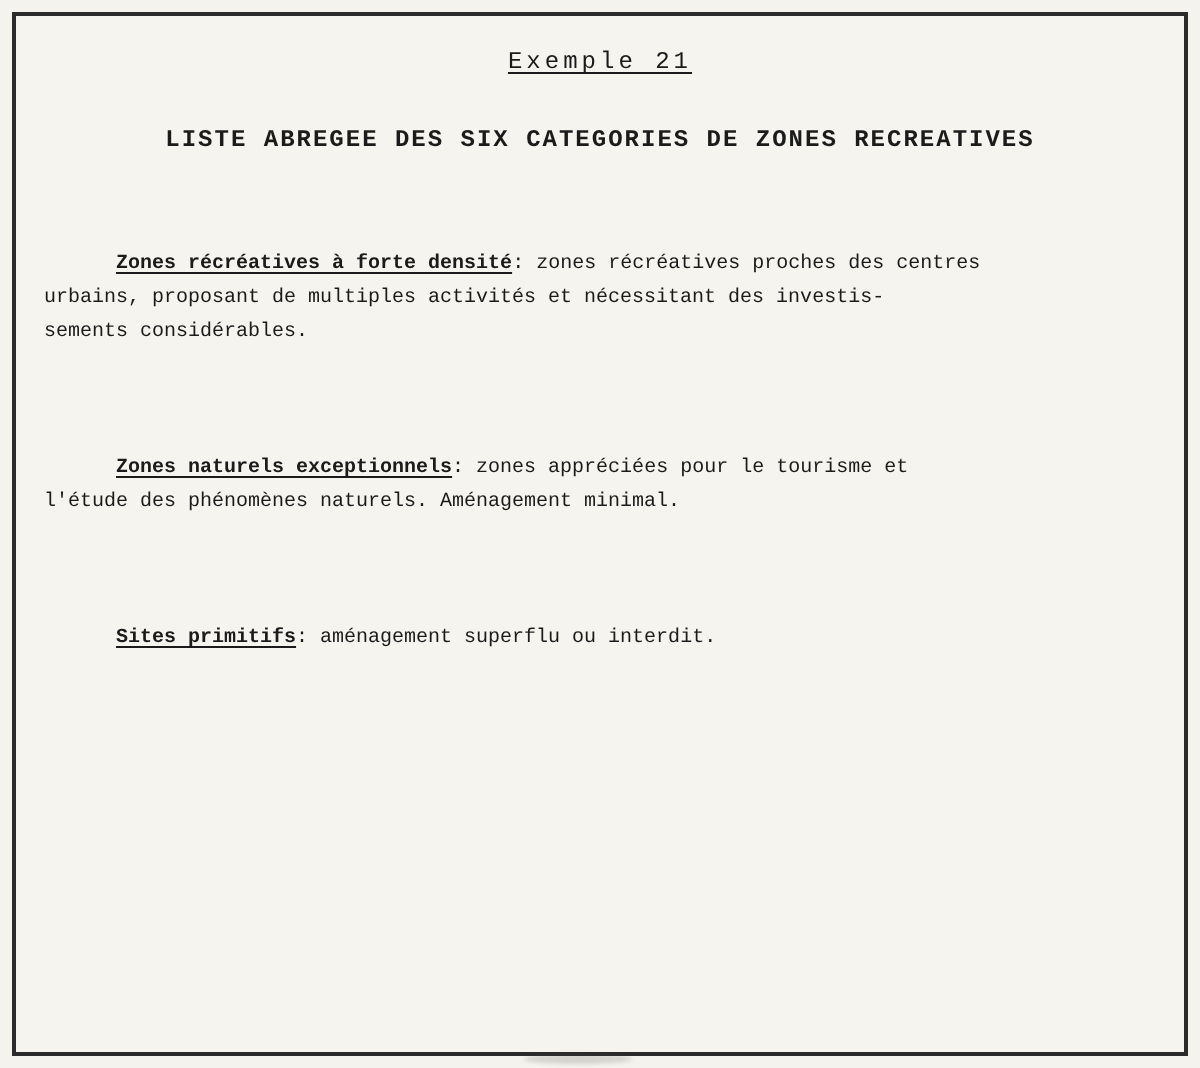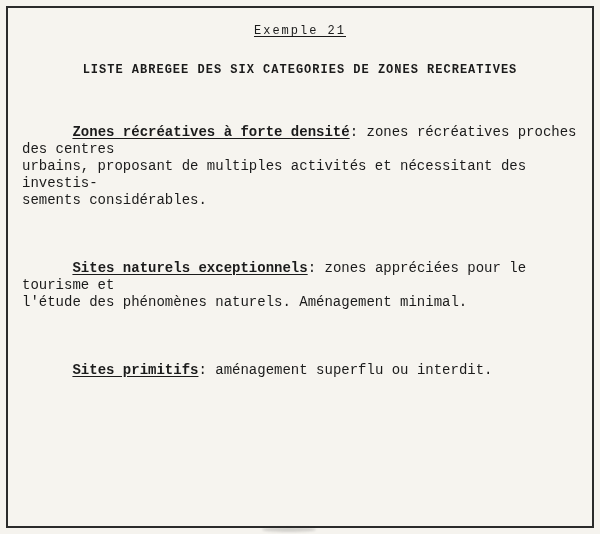--- a/index.html
+++ b/index.html
@@ -35,21 +35,21 @@
     margin: 4px 0 0 0;
   }
   .doc-title {
     text-align: center;
     font-size: 12px;
     letter-spacing: 1px;
     margin: 25px 0 0 0;
     font-weight: 700;
   }
   .category {
-    font-size: 14px;
+    font-size: 10px;
     line-height: 17px;
     margin: 17px 2px 0 2px;
     white-space: pre-wrap;
     font-family: Liberation Mono, monospace;
   }
   .category.first {
     margin-top: 30px;
   }
   .term {
     font-weight: 700;
@@ -89,21 +89,21 @@
 
     <div class="category first">
       <span class="term">Zones récréatives à forte densité</span><span class="definition">: zones récréatives proches des centres
 urbains, proposant de multiples activités et nécessitant des investis-
 sements considérables.</span>
     </div>
 
 
 
     <div class="category">
-      <span class="term">Sites naturels exceptionnels</span><span class="definition">: zones appréciées pour le tourisme et
+      <span class="term">Zones naturels exceptionnels</span><span class="definition">: zones appréciées pour le tourisme et
 l'étude des phénomènes naturels. Aménagement minimal.</span>
     </div>
 
     <div class="category">
       <span class="term">Sites primitifs</span><span class="definition">: aménagement superflu ou interdit.</span>
     </div>
 
   </div>
 
   <div class="smudge"></div>

